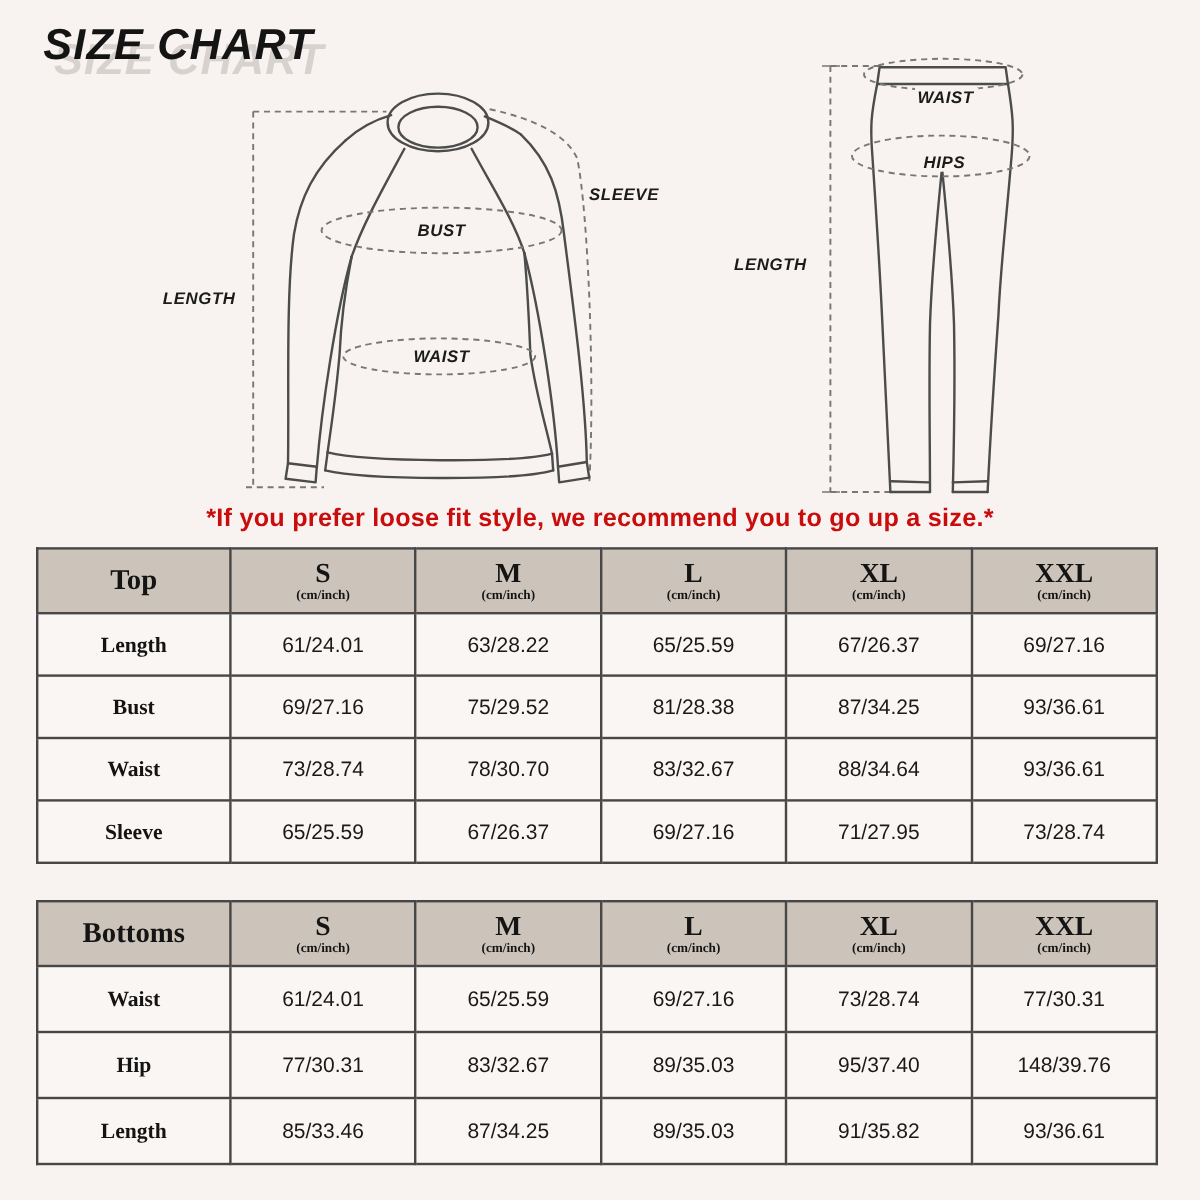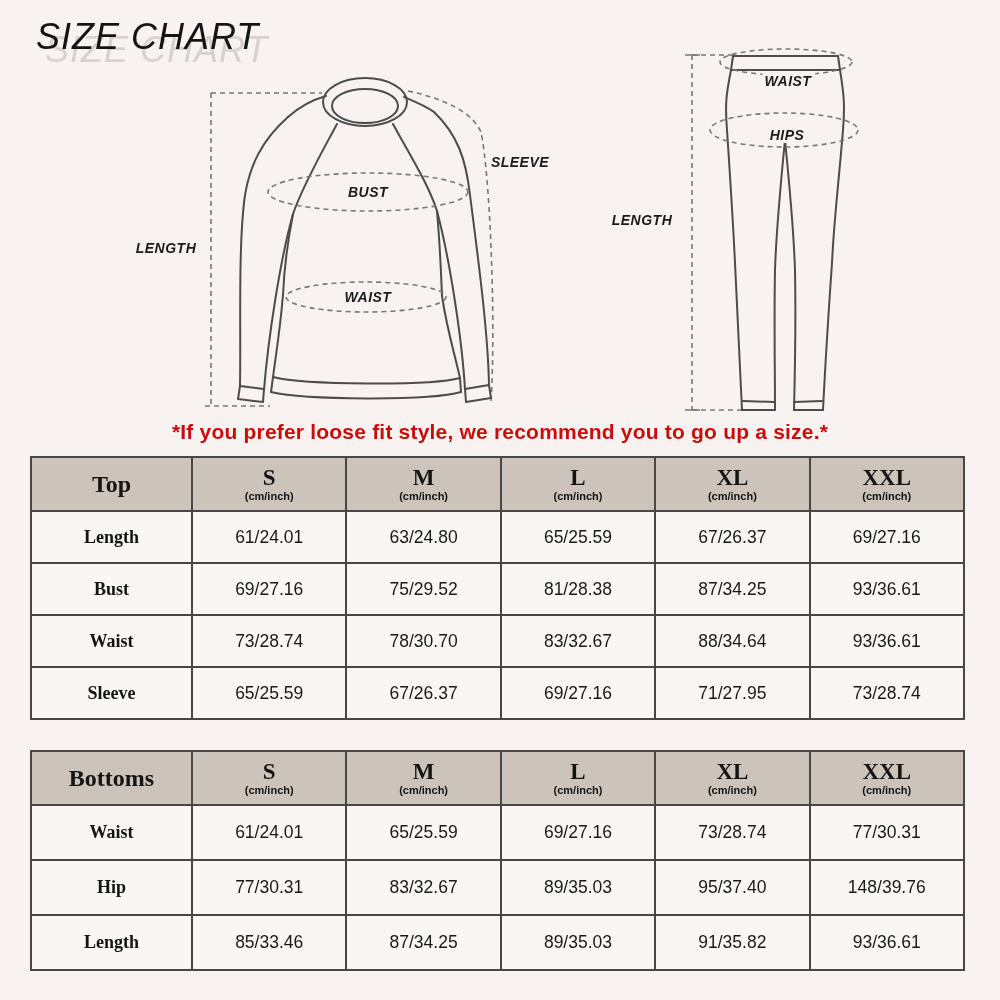--- a/index.html
+++ b/index.html
@@ -6,21 +6,21 @@
   .page{
     position:relative;
     width:1000px;height:1000px;
     background:#f8f3f0;
     font-family:"Liberation Sans",sans-serif;
     overflow:hidden;
   }
   .page-title{
     position:absolute;left:36px;top:16px;margin:0;
     font-family:"Liberation Sans",sans-serif;
-    font-style:italic;font-weight:normal;
+    font-style:italic;font-weight:bold;
     font-size:36px;letter-spacing:1px;color:#141414;
     text-shadow:9px 13px 0 #d8d2cf;
   }
   .diagram-svg{position:absolute;left:0;top:0;width:1000px;height:455px;}
   .garment{stroke:#4c4c4c;stroke-width:2;fill:none;stroke-linecap:round;stroke-linejoin:round;}
   .dashed{stroke:#777;stroke-width:1.6;fill:none;stroke-dasharray:5,4;stroke-linecap:butt;}
   .tick{stroke:#777;stroke-width:1.4;}
   .dlabel{
     font-family:"Liberation Sans",sans-serif;
     font-size:14px;font-weight:bold;font-style:italic;
@@ -49,21 +49,21 @@
   .size-table.bottoms tbody tr{height:55px;}
   .name-cell{
     font-family:"Liberation Serif","DejaVu Serif",serif;
     font-size:24px;font-weight:bold;width:159px;
   }
   .size-letter{
     font-family:"Liberation Serif","DejaVu Serif",serif;
     font-size:23px;font-weight:bold;line-height:1.05;
   }
   .unit{
-    font-family:Liberation Sans, sans-serif;
+    font-family:Liberation Serif, serif;
     font-size:11px;font-weight:bold;line-height:1.1;
   }
   .row-label{
     font-family:"Liberation Serif","DejaVu Serif",serif;
     font-size:18px;font-weight:bold;
   }
   .size-table td{
     font-family:"Liberation Sans",sans-serif;
     font-size:17.5px;color:#191919;
   }
@@ -169,21 +169,21 @@
           <th>
             <div class="size-letter">XXL</div>
             <div class="unit">(cm/inch)</div>
           </th>
         </tr>
       </thead>
       <tbody>
         <tr>
           <th class="row-label">Length</th>
           <td>61/24.01</td>
-          <td>63/24.80</td>
+          <td>63/28.22</td>
           <td>65/25.59</td>
           <td>67/26.37</td>
           <td>69/27.16</td>
         </tr>
         <tr>
           <th class="row-label">Bust</th>
           <td>69/27.16</td>
           <td>75/29.52</td>
           <td>81/28.38</td>
           <td>87/34.25</td>

